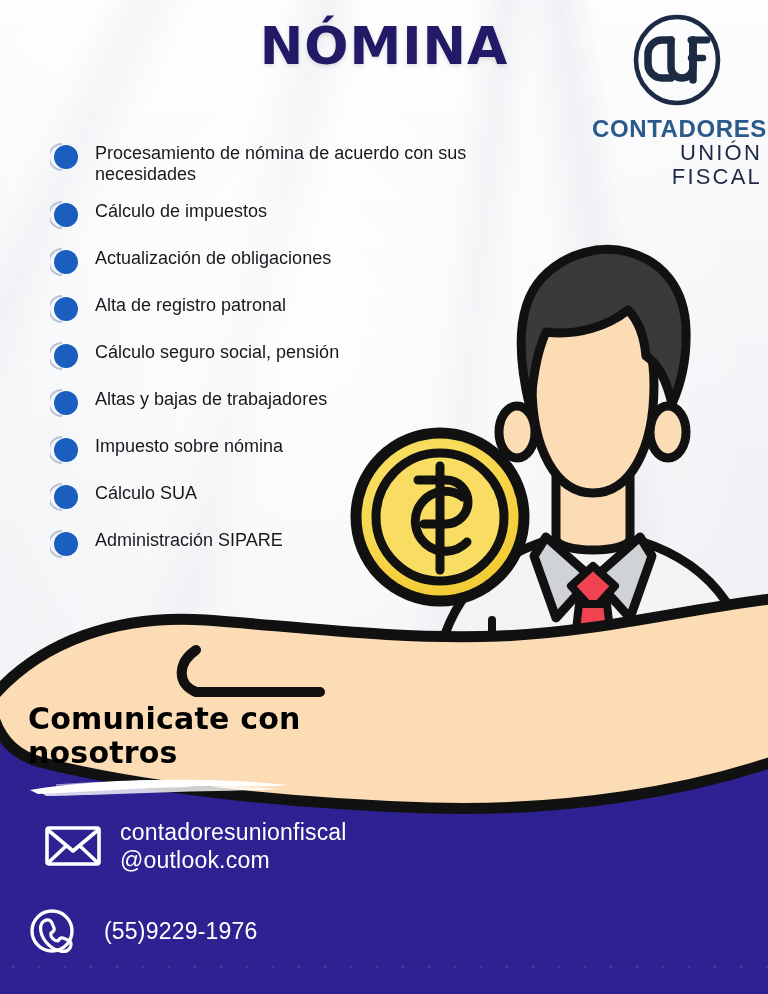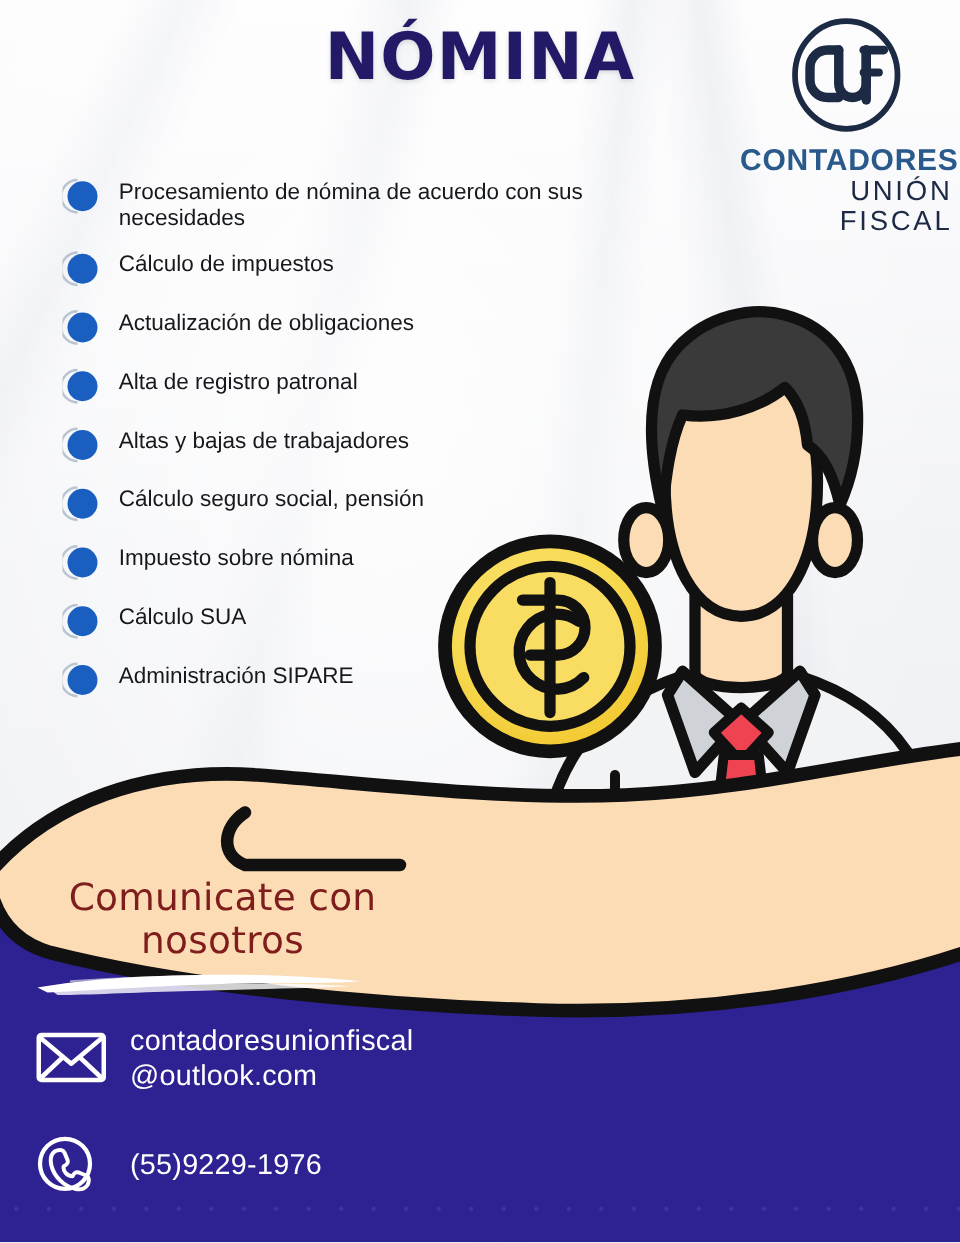--- a/index.html
+++ b/index.html
@@ -77,34 +77,33 @@
     font-family:"Liberation Sans", sans-serif;
     text-shadow:0 1px 1px rgba(255,255,255,.6);
   }
   .item.two-line{min-height:58px;}
 
   
   .illu{position:absolute;left:0;top:0;width:768px;height:994px;pointer-events:none;}
   .contact{position:absolute;left:0;top:690px;width:420px;z-index:6;}
   .contact-title{
     position:absolute;left:28px;top:12px;
-    font-size:30px;font-weight:400;color:#7f1d1d;
+    font-size:30px;font-weight:700;color:#000000;
     line-height:1.12;letter-spacing:.2px;
     font-family:"DejaVu Sans", sans-serif;
     width:300px;
-    text-align:center;
   }
   .brush{position:absolute;left:26px;top:84px;width:270px;height:26px;}
   .crow{position:absolute;display:flex;align-items:center;gap:18px;}
   .crow .ico{width:58px;height:46px;flex:0 0 58px;}
   .crow .val{
     color:#ffffff;font-size:23px;line-height:1.22;font-weight:400;
     font-family:"Liberation Sans", sans-serif;letter-spacing:.2px;
   }
-  #row-email{left:28px;top:128px;}
+  #row-email{left:44px;top:128px;}
   #row-phone{left:28px;top:218px;}
   .dots{
     position:absolute;left:0;bottom:22px;width:768px;height:10px;
     background-image:radial-gradient(circle, rgba(255,255,255,.09) 1.4px, rgba(255,255,255,0) 1.9px);
     background-size:26px 10px;
   }
 </style>
 </head>
 <body>
 
@@ -221,29 +220,29 @@
         <circle cx="16" cy="15" r="12" fill="#1a5fc0"></circle>
       </svg>
       <span class="txt">Alta de registro patronal</span>
     </div>
 
     <div class="item">
       <svg class="bullet" viewBox="0 0 30 30">
         <path d="M12 2 A13 13 0 1 0 12 28" fill="none" stroke="#b9c4d2" stroke-width="2"></path>
         <circle cx="16" cy="15" r="12" fill="#1a5fc0"></circle>
       </svg>
+      <span class="txt"> Cálculo seguro social, pensión</span>
+    </div>
+
+    <div class="item">
+      <svg class="bullet" viewBox="0 0 30 30">
+        <path d="M12 2 A13 13 0 1 0 12 28" fill="none" stroke="#b9c4d2" stroke-width="2"></path>
+        <circle cx="16" cy="15" r="12" fill="#1a5fc0"></circle>
+      </svg>
       <span class="txt">Altas y bajas de trabajadores</span>
-    </div>
-
-    <div class="item">
-      <svg class="bullet" viewBox="0 0 30 30">
-        <path d="M12 2 A13 13 0 1 0 12 28" fill="none" stroke="#b9c4d2" stroke-width="2"></path>
-        <circle cx="16" cy="15" r="12" fill="#1a5fc0"></circle>
-      </svg>
-      <span class="txt"> Cálculo seguro social, pensión</span>
     </div>
 
     <div class="item">
       <svg class="bullet" viewBox="0 0 30 30">
         <path d="M12 2 A13 13 0 1 0 12 28" fill="none" stroke="#b9c4d2" stroke-width="2"></path>
         <circle cx="16" cy="15" r="12" fill="#1a5fc0"></circle>
       </svg>
       <span class="txt">Impuesto sobre nómina</span>
     </div>
 

